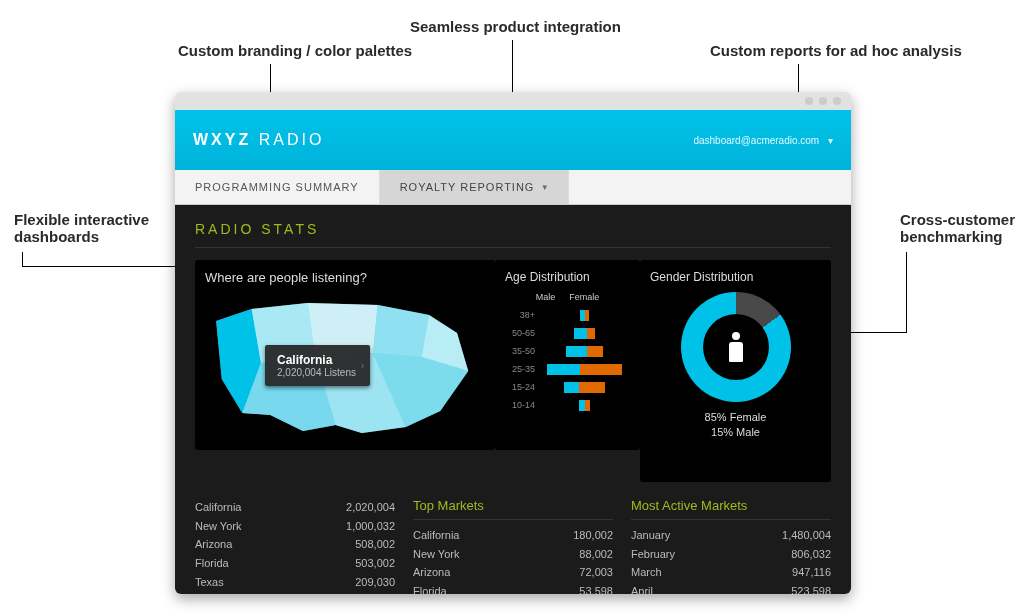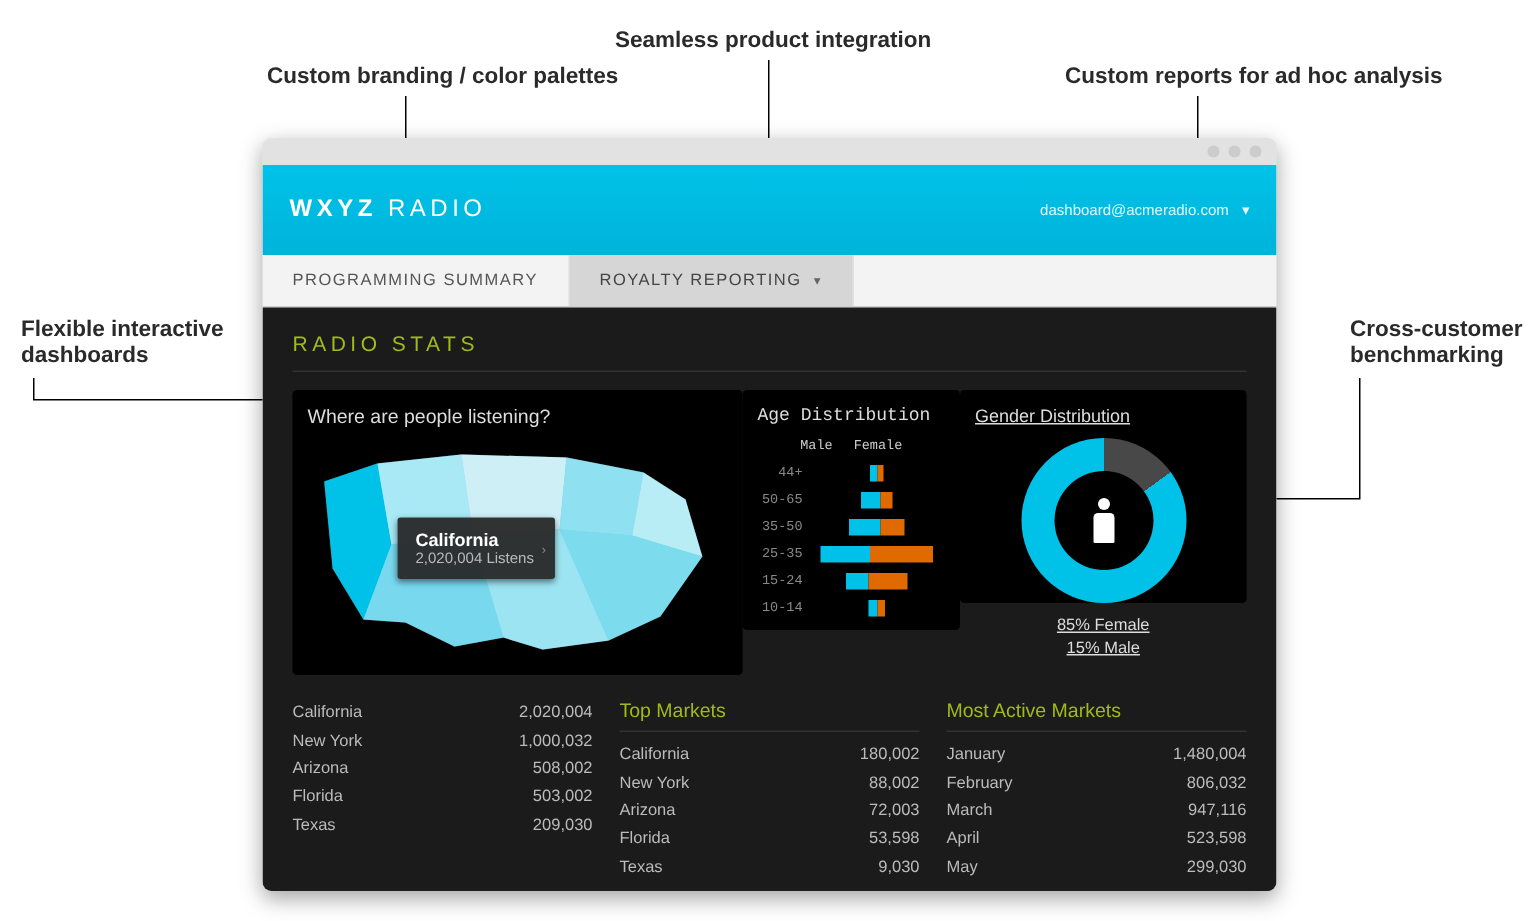--- a/index.html
+++ b/index.html
@@ -21,22 +21,22 @@
   .nav-tabs{height:34px;background:#f3f3f3;display:flex;align-items:stretch;border-bottom:1px solid #ccc;}
   .tab{display:flex;align-items:center;padding:0 20px;font-size:11px;letter-spacing:1px;color:#555;border-right:1px solid #ddd;}
   .tab.selected{background:#d6d6d6;color:#444;}
   .tab .chev{margin-left:8px;font-size:9px;color:#666;}
   .content{background:#1b1b1b;color:#ddd;padding:16px 20px 20px 20px;height:calc(100% - 18px - 48px - 34px);box-sizing:border-box;overflow:hidden;}
   .section-title{font-size:14px;letter-spacing:3px;color:#9fbb1b;padding-bottom:10px;border-bottom:1px solid #333;}
   .row1{display:flex;margin-top:12px;}
   .card{background:#000;border-radius:3px;padding:10px;box-sizing:border-box;}
   .card-title{font-size:13px;color:#ddd;margin-bottom:8px;font-weight:400;}
   .map-card{flex:0 0 300px;height:190px;}
-  .age-card{flex:0 0 145px;height:160px;font-family:Liberation Mono, monospace;}
-  .gender-card{flex:1;height:142px;text-decoration:underline;}
+  .age-card{flex:0 0 145px;height:190px;}
+  .gender-card{flex:1;height:222px;}
   
   .map-area{position:relative;height:150px;}
   .map-area svg{width:100%;height:100%;}
   .map-tooltip{position:absolute;left:60px;top:52px;background:rgba(40,40,40,.95);padding:8px 14px 8px 12px;border-radius:2px;box-shadow:0 2px 4px rgba(0,0,0,.5);}
   .map-tooltip .st{font-size:12px;color:#fff;font-weight:600;}
   .map-tooltip .li{font-size:10px;color:#bbb;}
   .map-tooltip .arrow{position:absolute;right:6px;top:50%;transform:translateY(-50%);color:#888;font-size:9px;}
   
   .age-head{display:flex;justify-content:center;gap:14px;font-size:9px;color:#ccc;}
   .age-rows{margin-top:4px;}
@@ -141,21 +141,21 @@
         </div>
 
         <div class="card age-card">
           <div class="card-title" style="font-size:12px;">Age Distribution</div>
           <div class="age-head">
             <span>Male</span>
             <span>Female</span>
           </div>
           <div class="age-rows" id="age-rows">
               <div class="age-row">
-                <span class="lbl">44+</span>
+                <span class="lbl">38+</span>
                 <span class="bars">
                   <span class="male" style="width:5.04px"></span>
                   <span class="female" style="width:3.36px"></span>
                 </span>
               </div>
               <div class="age-row">
                 <span class="lbl">50-65</span>
                 <span class="bars">
                   <span class="male" style="width:12.6px"></span>
                   <span class="female" style="width:8.4px"></span>

